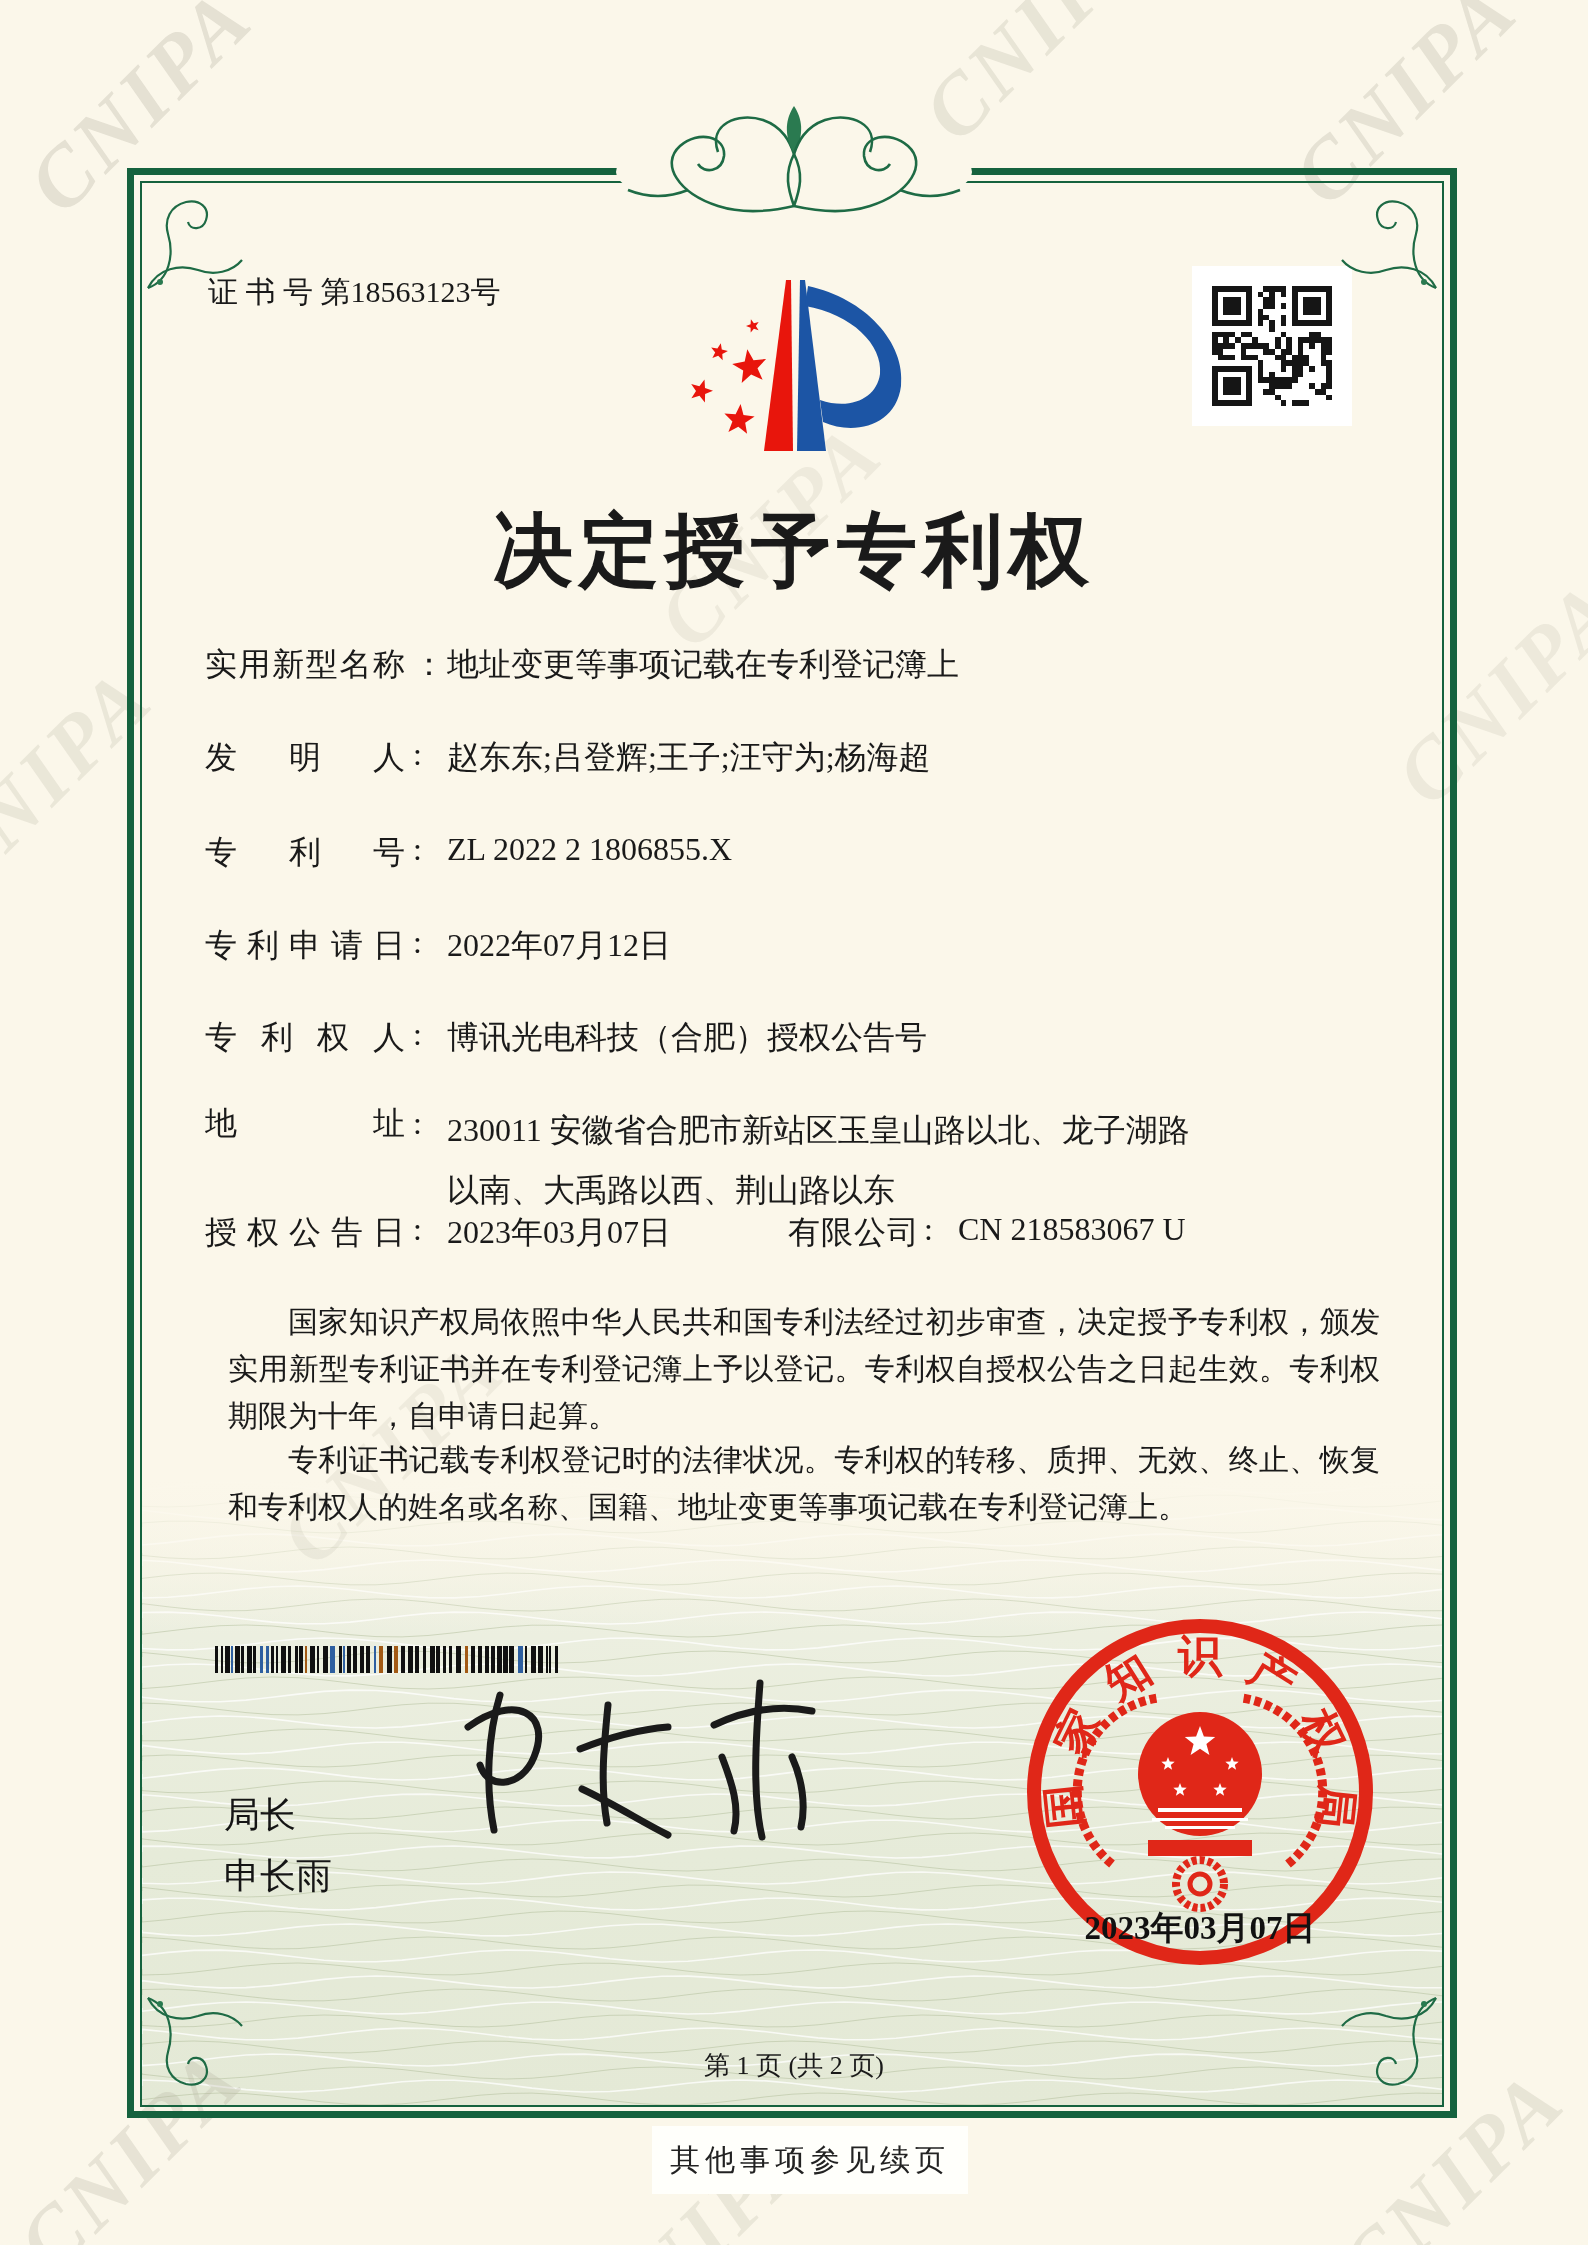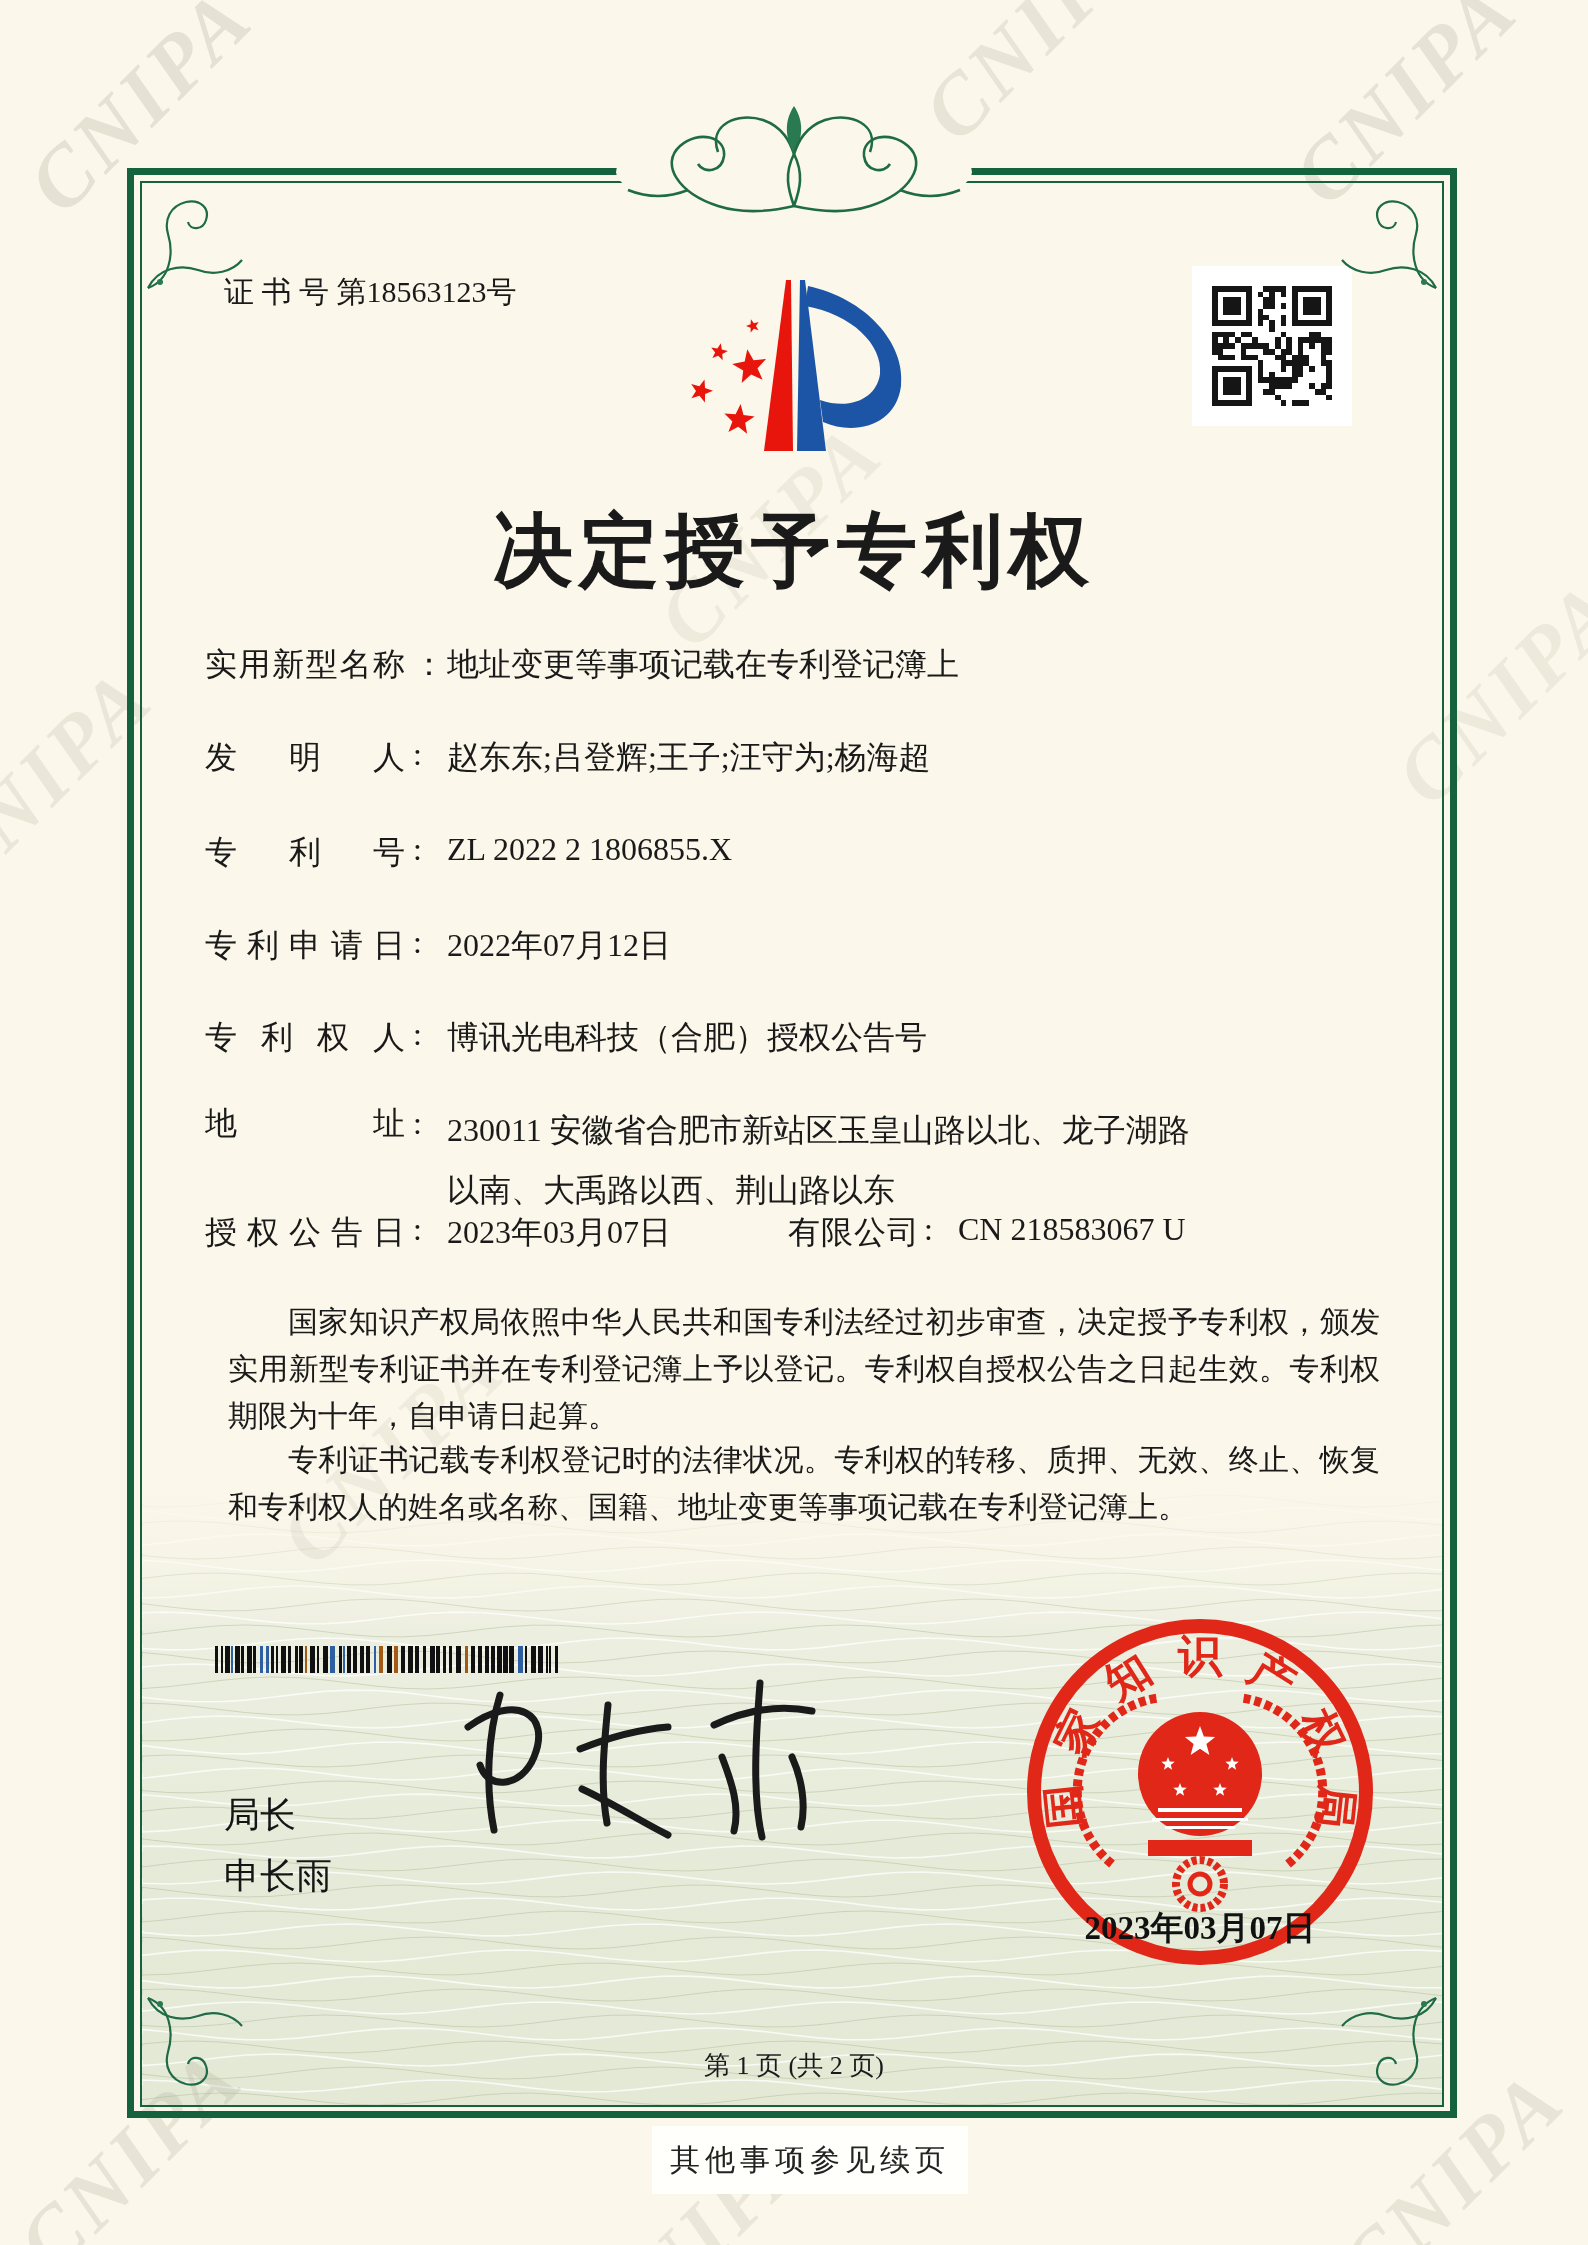--- a/index.html
+++ b/index.html
@@ -16,21 +16,21 @@
         background:linear-gradient(180deg,#f8f5e7 0%,#ecefe0 25%,#e6ebd9 60%,#e4e9d6 100%);}
   .band-fade{position:absolute;left:142px;top:1480px;width:1300px;height:150px;z-index:1;
         background:linear-gradient(180deg,#fbf7ea 0%,rgba(251,247,234,0) 100%);}
   
   .frame-outer{position:absolute;left:127px;top:168px;width:1330px;height:1950px;
         border:7px solid #15623e;box-sizing:border-box;z-index:4;pointer-events:none;}
   .frame-inner{position:absolute;left:140px;top:181px;width:1304px;height:1926px;
         border:2px solid #15623e;box-sizing:border-box;z-index:4;pointer-events:none;}
   .orn{z-index:5;pointer-events:none;}
   
-  .certno{position:absolute;left:208px;top:272px;font-size:30px;z-index:3;margin-left:16px;}
+  .certno{position:absolute;left:208px;top:272px;font-size:30px;z-index:3;}
   .title{position:absolute;left:0;top:498px;width:100%;text-align:center;font-size:80px;
          font-weight:700;letter-spacing:6px;z-index:3;}
   
   .frow{position:absolute;left:205px;font-size:32px;z-index:3;white-space:nowrap;}
   .flabel{display:inline-flex;justify-content:space-between;width:200px;margin-right:8px;vertical-align:top;}
   .fsep{display:inline-block;width:20px;margin-right:14px;vertical-align:top;}
   .fval{vertical-align:top;}
   .v-wrap{display:inline-block;width:745px;white-space:normal;line-height:60px;}
   .pair2{position:absolute;left:583px;top:0;white-space:nowrap;}
   .pair2 .plabel{letter-spacing:1px;margin-right:4px;}

